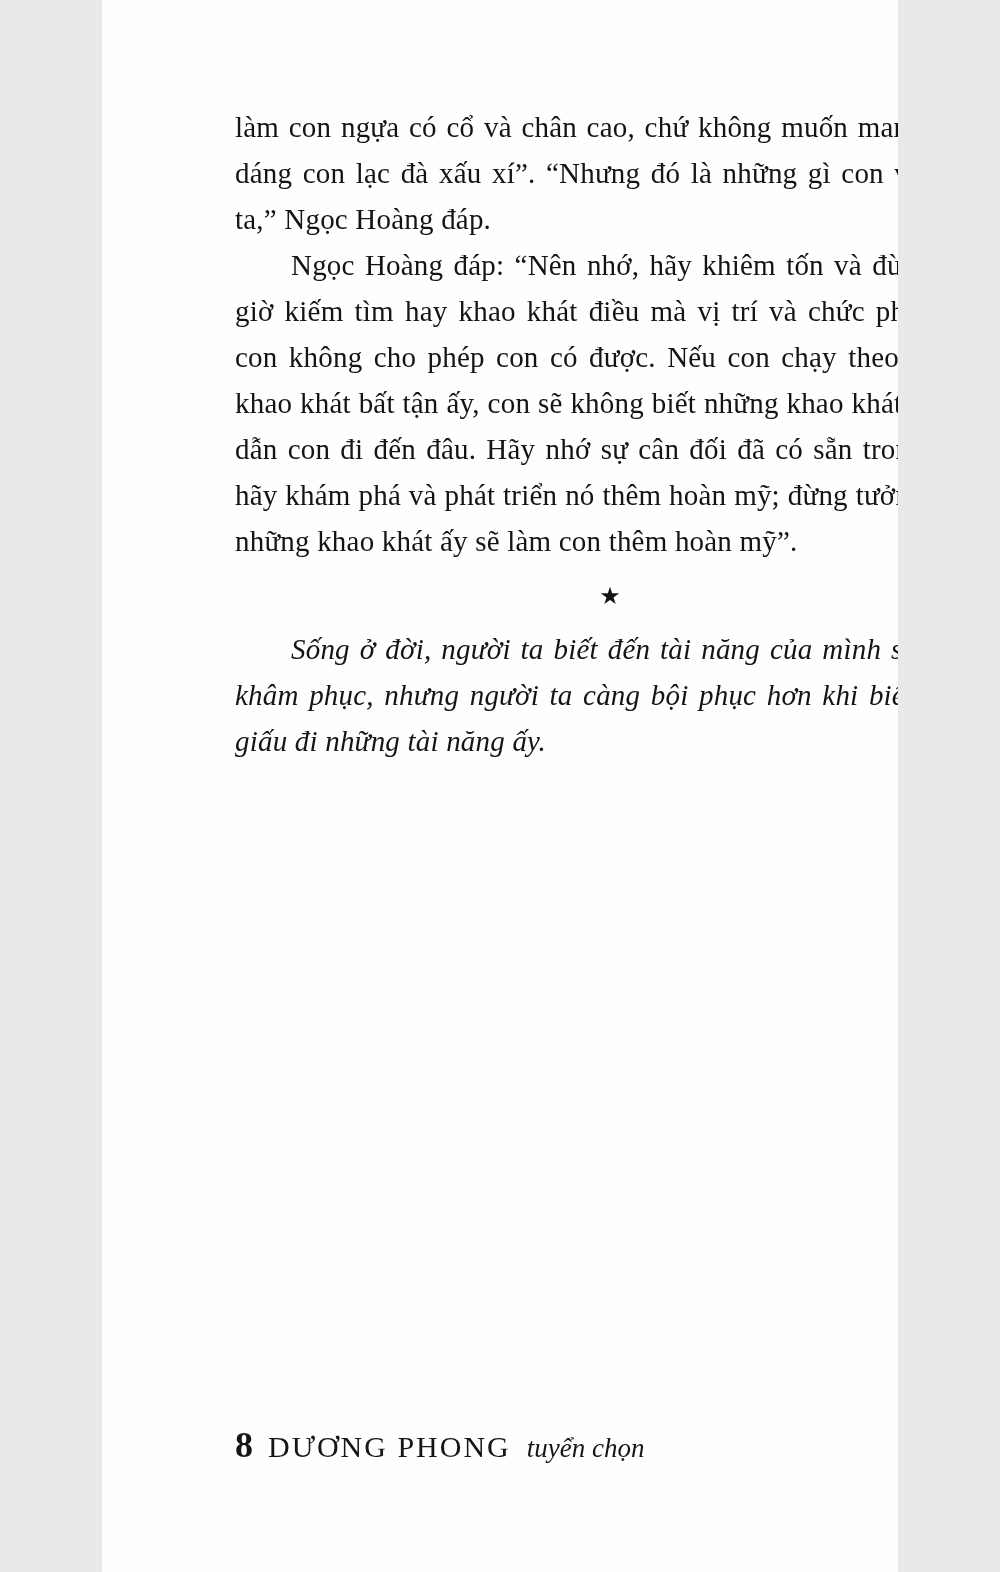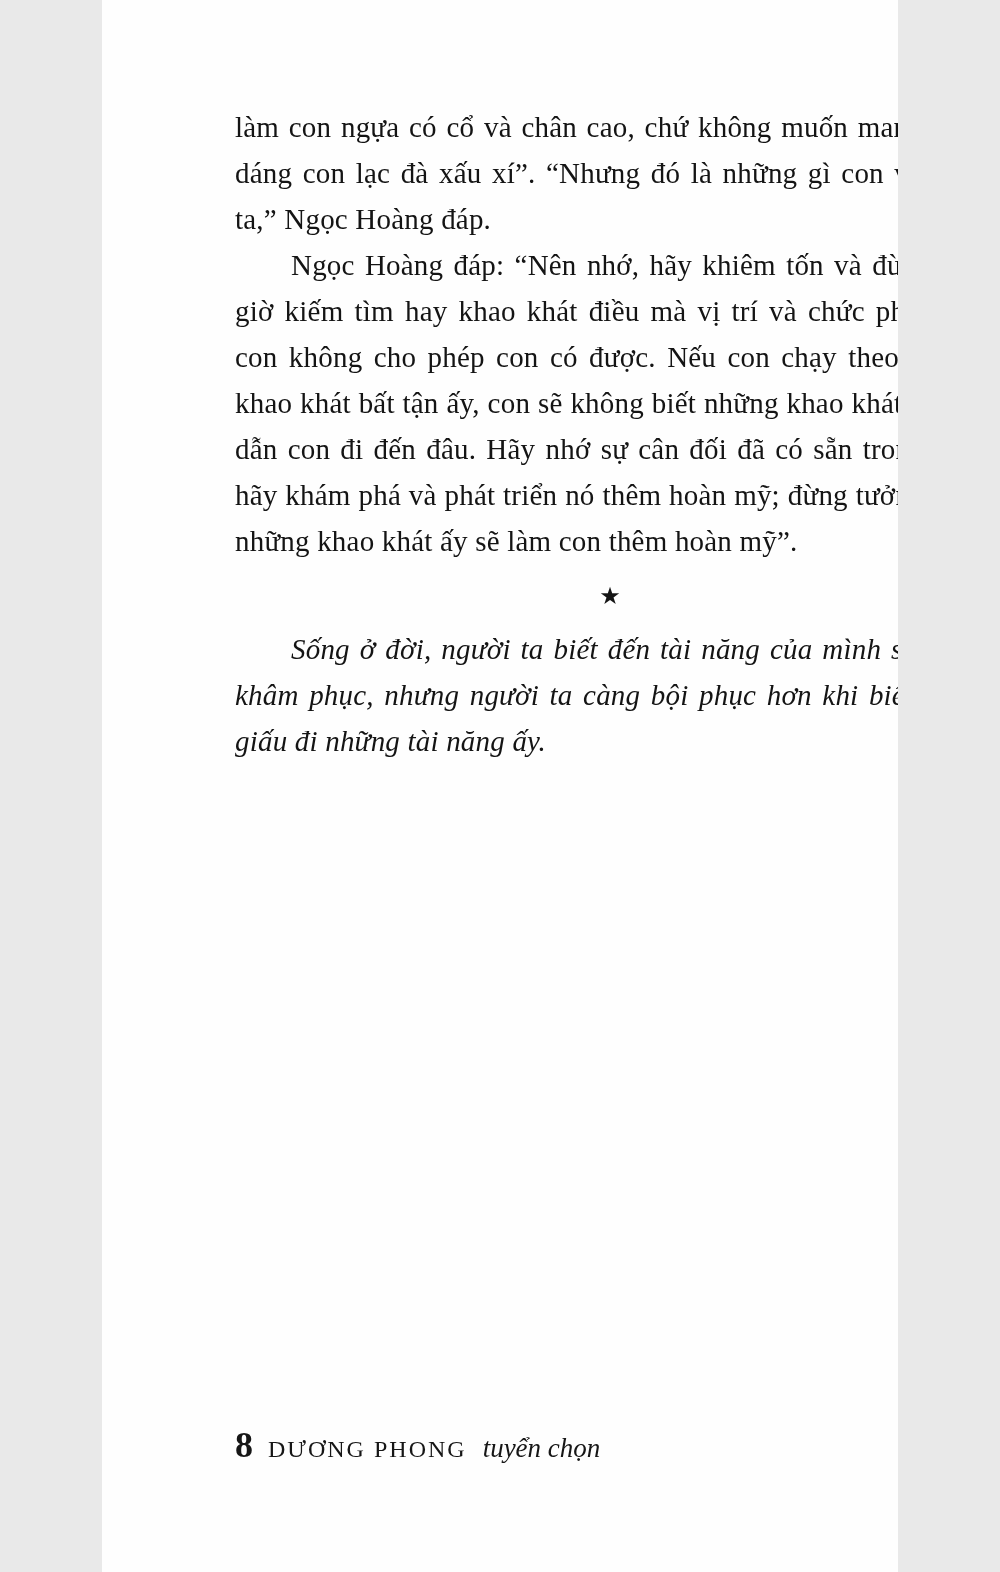--- a/index.html
+++ b/index.html
@@ -47,21 +47,21 @@
     top: 1424px;
     white-space: nowrap;
     color: #161616;
   }
   .footer .page-num {
     font-size: 36px;
     font-weight: 600;
     letter-spacing: 1px;
   }
   .footer .publisher {
-    font-size: 24px;
+    font-size: 30px;
     letter-spacing: 2px;
     margin-left: 10px;
   }
   .footer .suffix {
     font-size: 27px;
     font-style: italic;
     margin-left: 12px;
     text-align: center;
   }
 </style>

